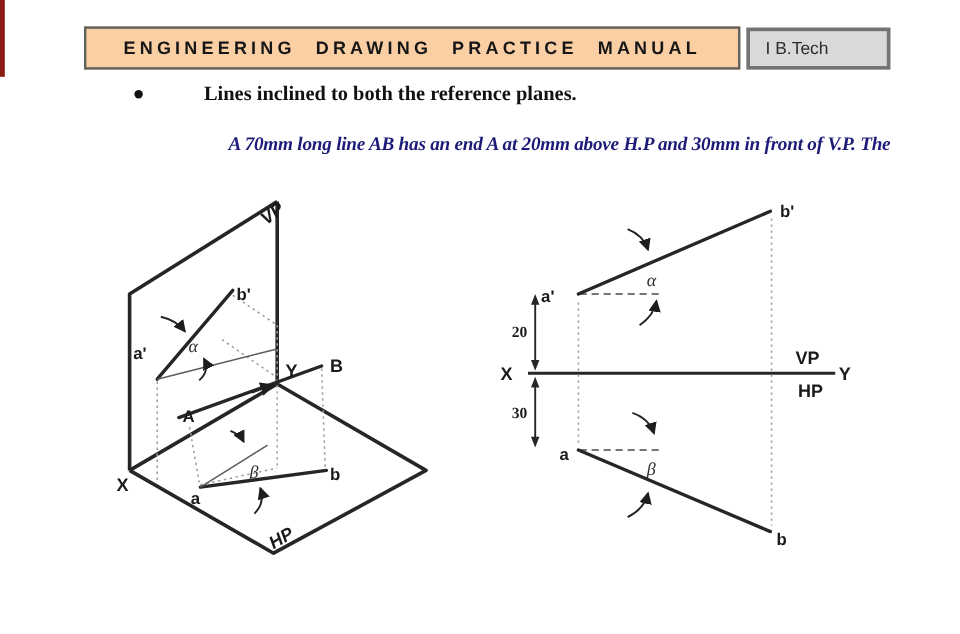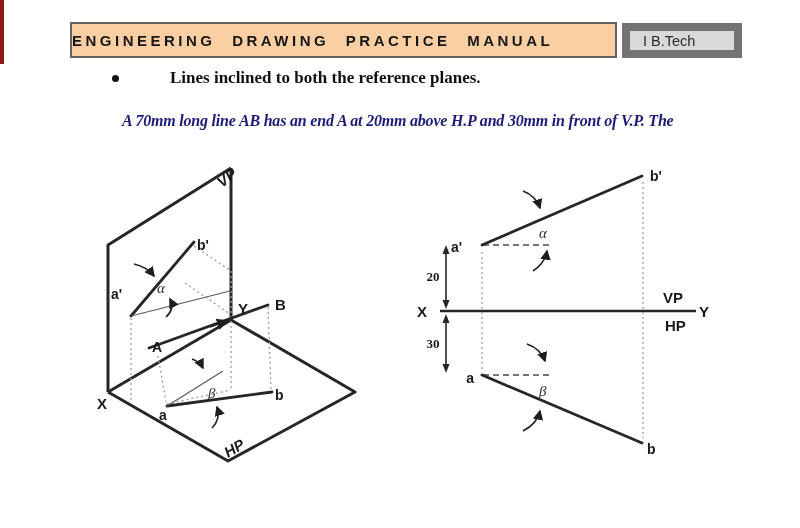--- a/index.html
+++ b/index.html
@@ -4,46 +4,46 @@
 <style>
   * { margin:0; padding:0; box-sizing:border-box; }
   body { background:#fff; font-family:"Liberation Sans", sans-serif; }
   .page { position:relative; width:800px; height:528px; background:#ffffff; overflow:hidden; }
 
   .accent-line { position:absolute; left:0; top:0; width:4px; height:64px; background:#8d1b15; }
 
   .header-bar {
     position:absolute; left:70px; top:22px; width:547px; height:36px;
     background:#fbcfa4; border:2px solid #63625c;
-    display:flex; align-items:center; 
+    display:flex; align-items:center; justify-content:center;
   }
   .header-title {
     font-family:"Liberation Sans", sans-serif; font-weight:bold; font-size:15px;
     letter-spacing:3.5px; word-spacing:9px; color:#161616; white-space:nowrap;
   }
   .badge {
     position:absolute; left:622px; top:23px; width:120px; height:35px;
-    background:#d9d9d9; border:8px solid #737373;
+    background:#d9d9d9; border:3px solid #737373;
     display:flex; align-items:center; padding-left:13px;
   }
   .badge-label { font-size:14.5px; color:#2b2b2b; }
 
   .bullet-item { position:absolute; left:112px; top:68px; display:flex; align-items:flex-start;gap:32px; }
   .bullet-dot { width:7px; height:7px; border-radius:50%; background:#111; margin:7px 19px 0 0; flex:none; }
   .bullet-label {
     font-family:"Liberation Serif", serif; font-weight:bold; font-size:17px; color:#111;
     white-space:nowrap;
   }
 
   .problem-statement {
     position:absolute; left:122px; top:109px; width:620px;
     font-family:"Liberation Serif", serif; font-style:italic; font-weight:bold;
     font-size:16px; letter-spacing:-0.2px; line-height:23px; color:#1c1c78;
   }
-  .problem-line { white-space:nowrap; }
+  .problem-line { white-space:nowrap;text-align:right; }
 
   svg text { font-family:"Liberation Sans", sans-serif; font-weight:bold; fill:#1a1a1a; }
   svg text.greek { font-family:"Liberation Serif", serif; font-style:italic; font-weight:normal; fill:#2e2e2e; }
   svg text.plane-tag { font-style:italic; }
   svg text.dim { font-family:"Liberation Serif", serif; font-size:13px; }
 
   .caption {
     position:absolute; left:300px; top:494px; width:220px; text-align:center;
     font-family:"Liberation Serif", serif; font-size:17px; color:#171717;
   }

